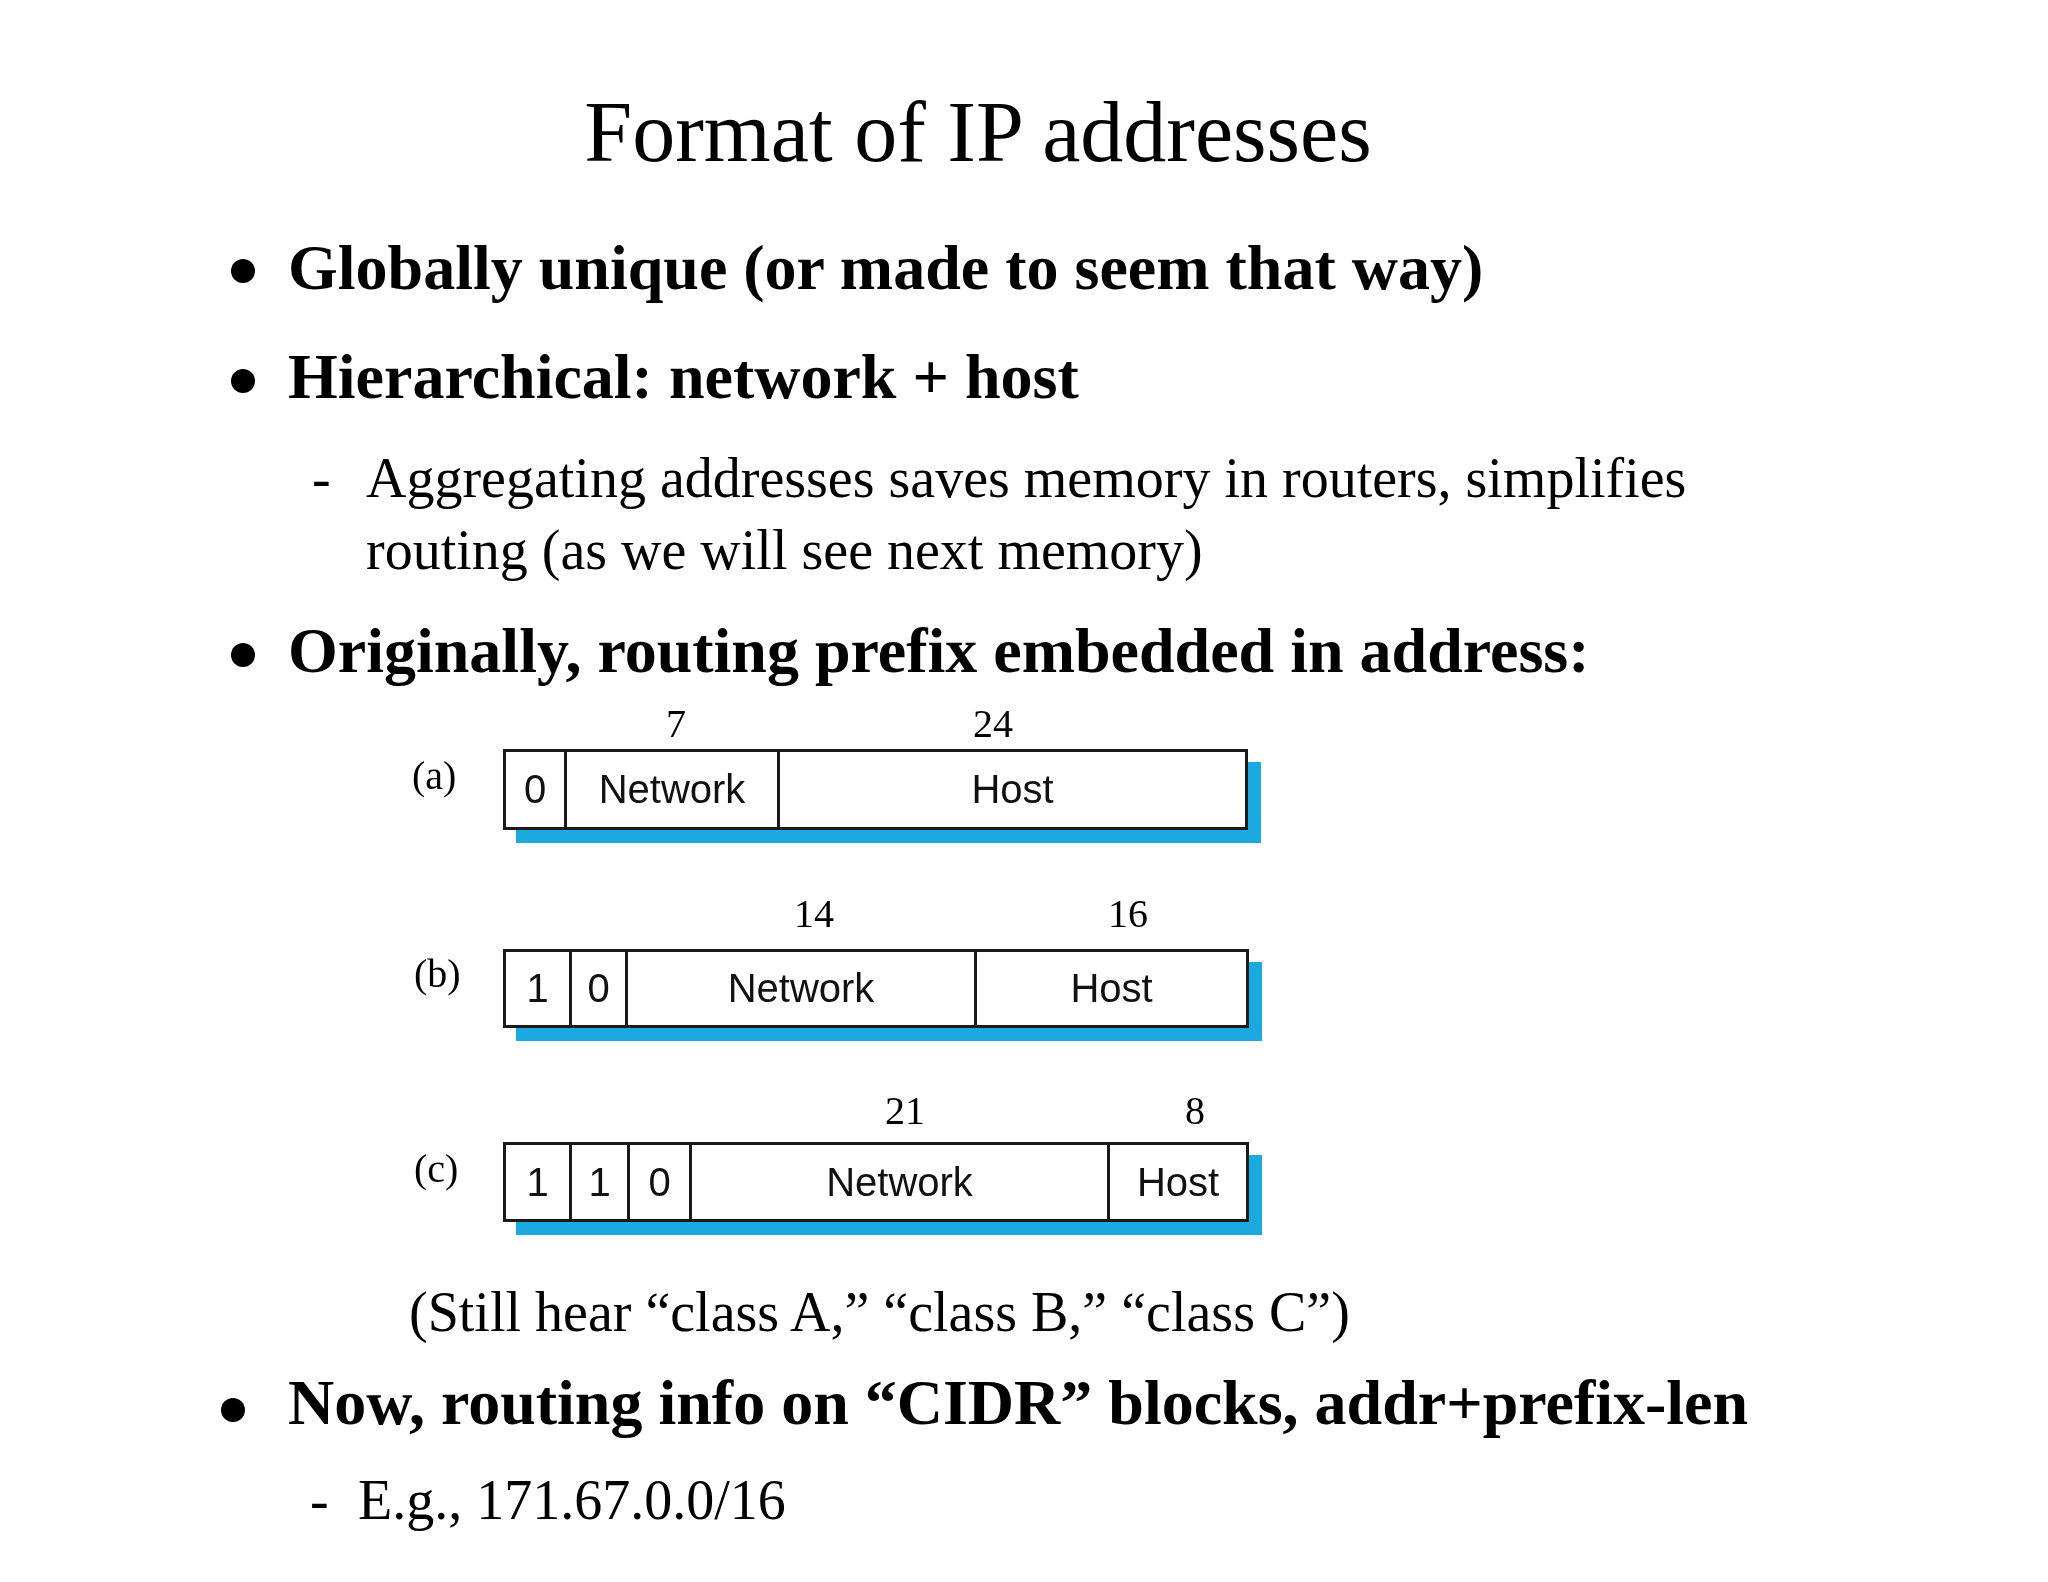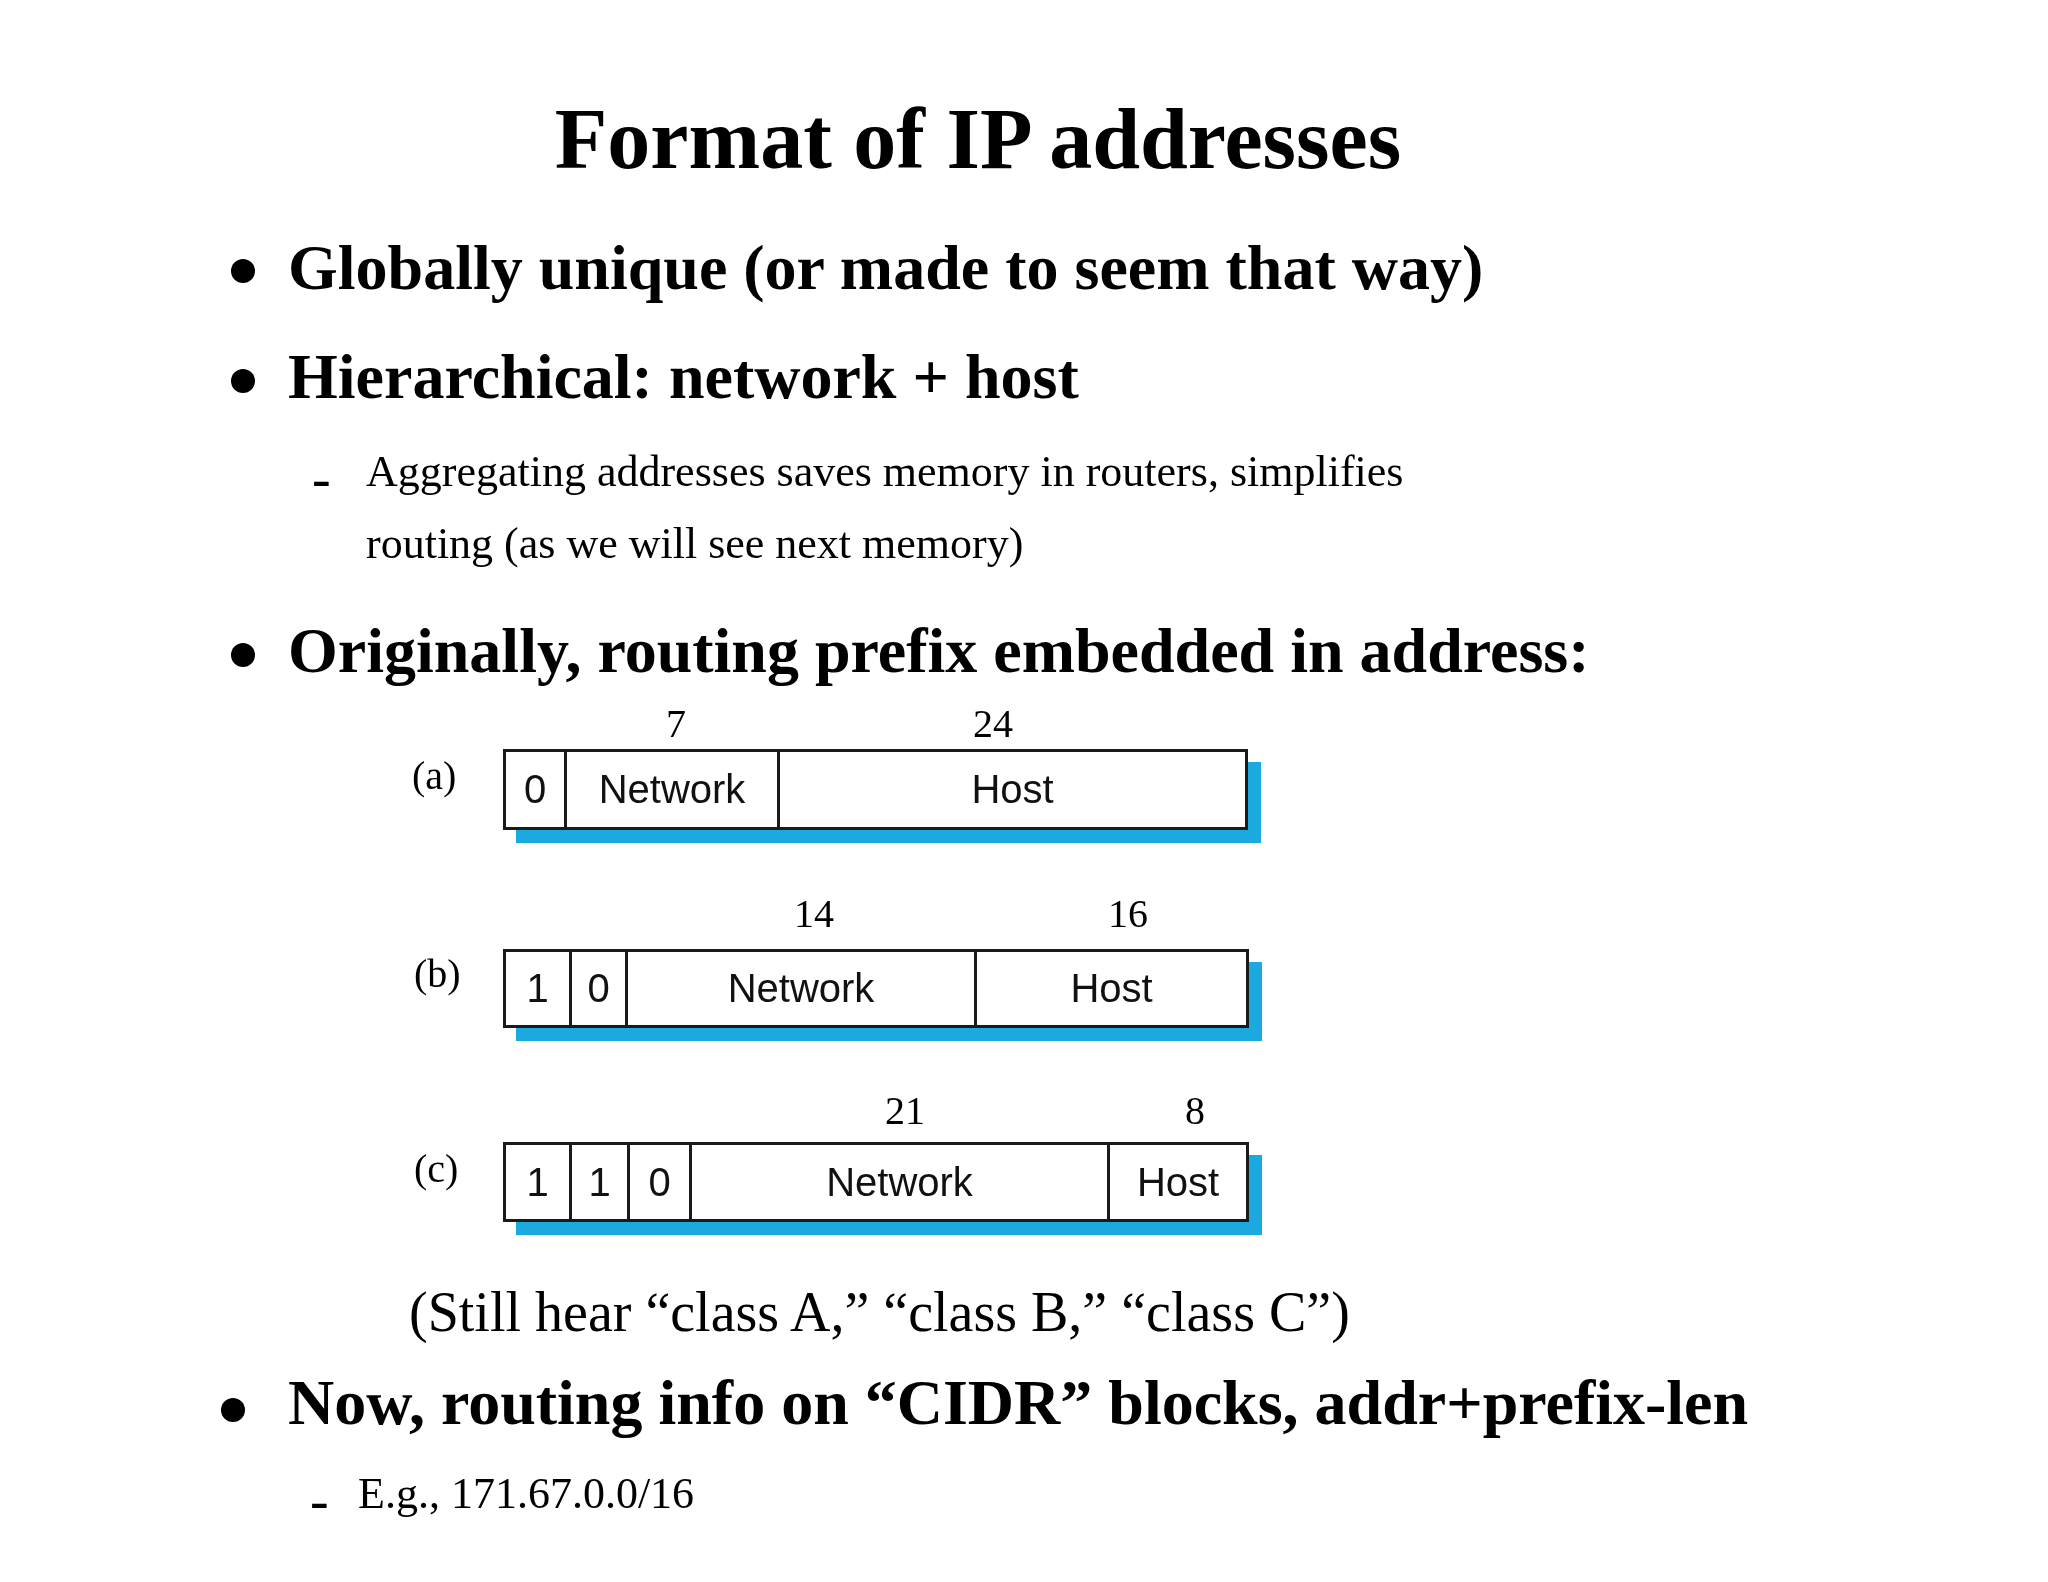--- a/index.html
+++ b/index.html
@@ -14,26 +14,26 @@
     background:var(--background);
     position:relative;
     font-family:"Liberation Serif", serif;
     color:var(--text);
     overflow:hidden;
   }
   .abs{position:absolute;white-space:nowrap;line-height:1;}
 
   
   .title{
-    left:0;top:96px;width:1956px;
+    left:0;top:89px;width:1956px;
     text-align:center;
-    font-size:86px;font-weight:bold;
+    font-size:86px;font-weight:normal;
   }
   .bullet-line{font-size:64px;font-weight:bold;}
-  .sub-line{font-size:44px;font-weight:normal;}
+  .sub-line{font-size:56px;font-weight:normal;}
   .caption-line{font-size:56px;font-weight:normal;}
 
   .bullet-dot{
     position:absolute;
     width:24px;height:24px;border-radius:50%;
     background:var(--text);
   }
   .sub-dash{font-size:56px;font-weight:normal;}
 
   

